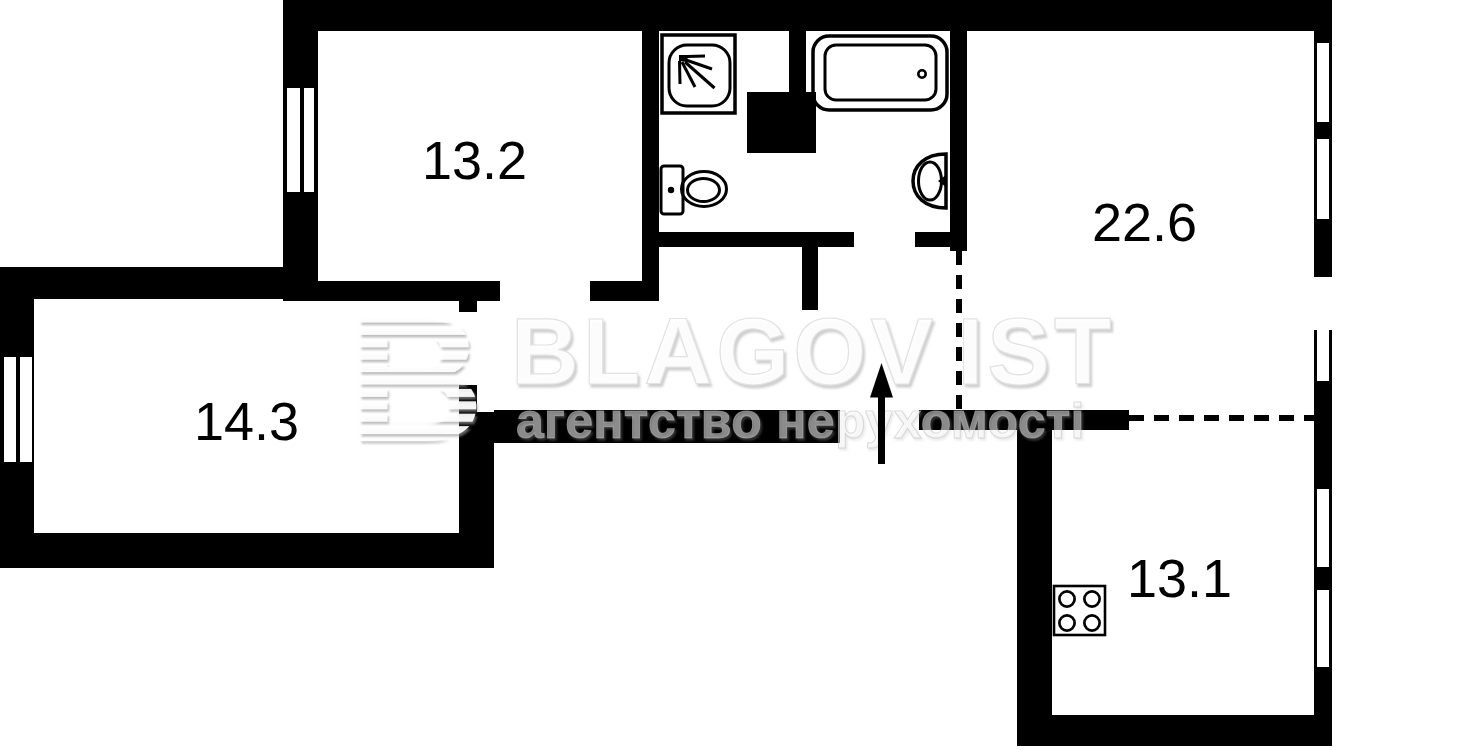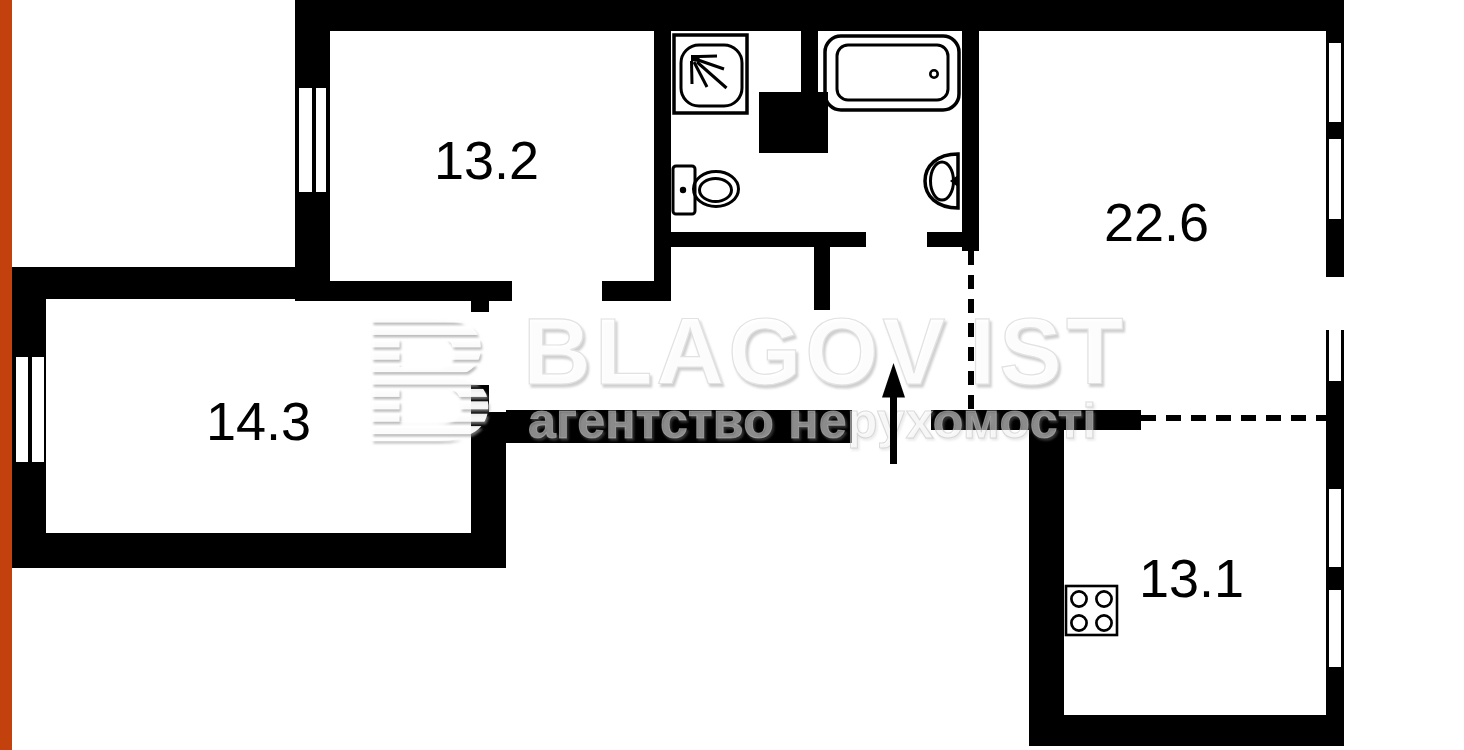--- a/index.html
+++ b/index.html
@@ -1,17 +1,17 @@
 <!DOCTYPE html>
 <html><head>
 <meta charset="utf-8">
 <style>
   html,body{margin:0;padding:0;background:#fff;}
-  .page{position:relative;width:1332px;height:750px;background:#c2410c;overflow:hidden;
-        font-family:"Liberation Sans", sans-serif;padding-left:12px;}
+  .page{position:relative;width:1332px;height:750px;background:#c4b5fd;overflow:hidden;
+        font-family:"Liberation Sans", sans-serif;}
 </style>
 </head>
 <body>
 <div class="page">
 <svg width="1464" height="750" viewBox="0 0 1464 750" xmlns="http://www.w3.org/2000/svg">
 <defs>
   <clipPath id="bclip">
     <text x="0" y="0" transform="translate(347.2,441) scale(1.06,1)" font-family="Liberation Sans, sans-serif" font-weight="bold" font-size="180">B</text>
   </clipPath>
   <filter id="wmshadow" x="-20%" y="-20%" width="140%" height="140%">

